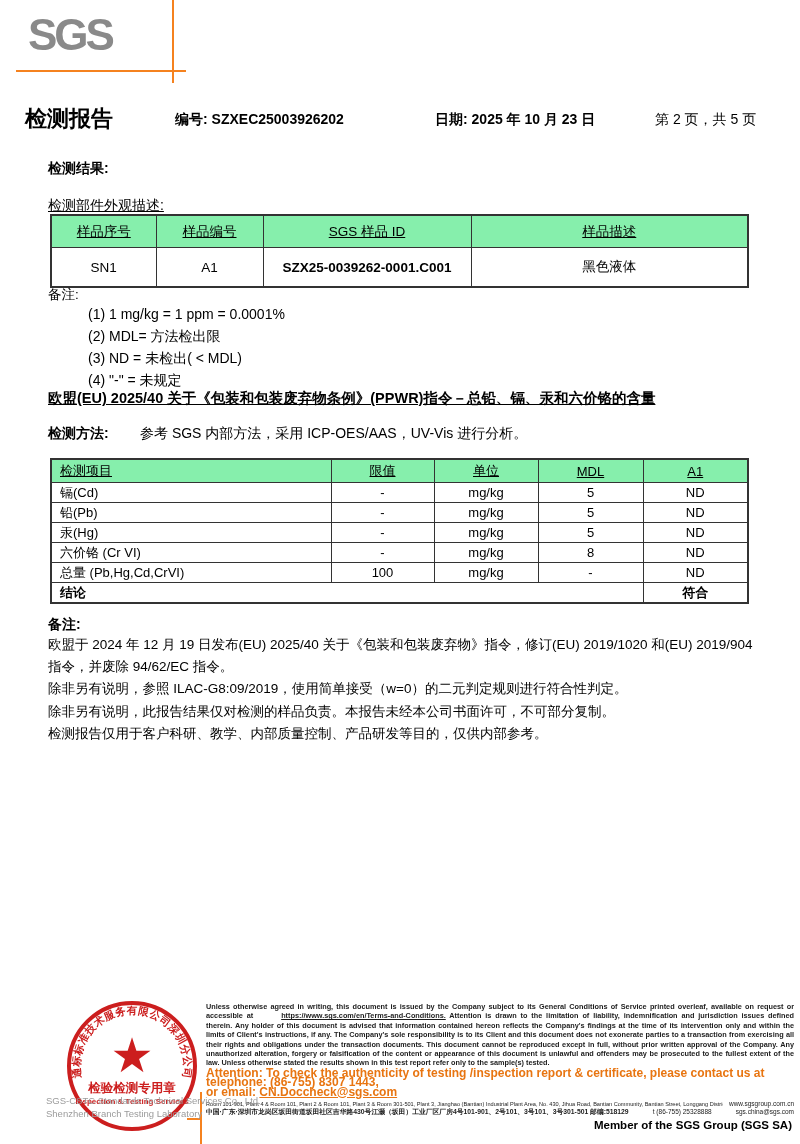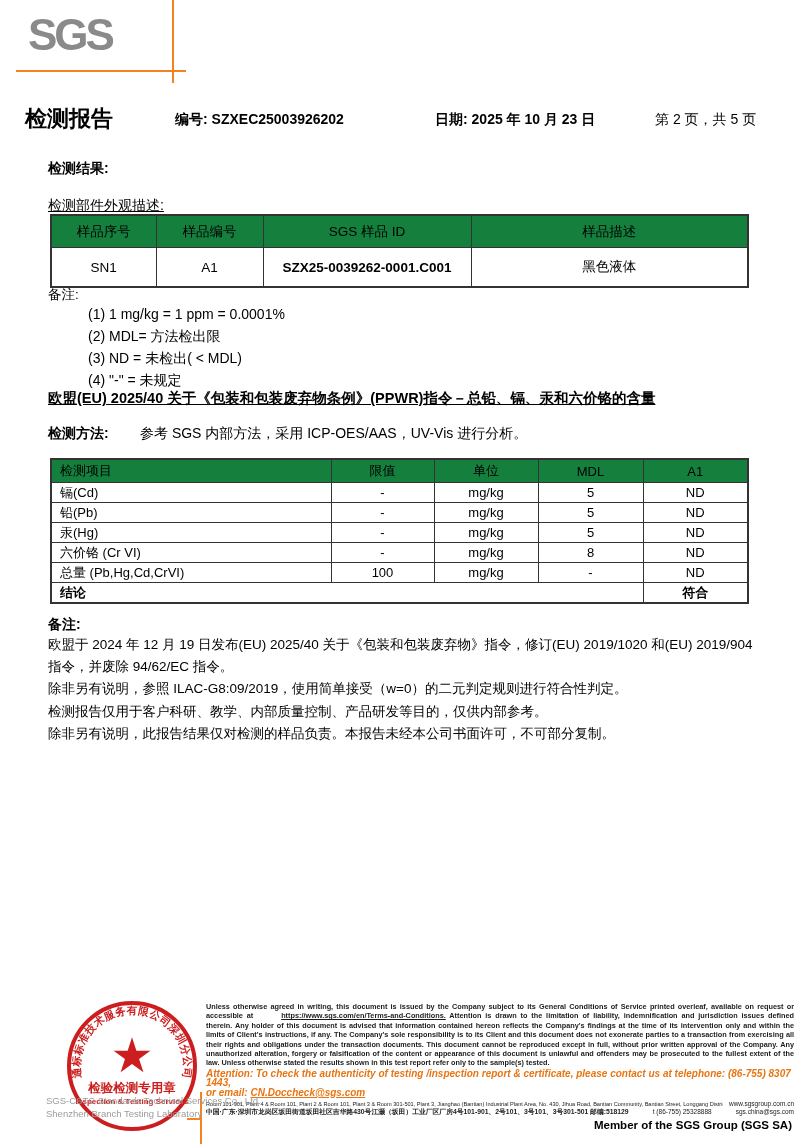--- a/index.html
+++ b/index.html
@@ -20,21 +20,21 @@
   .meta-page{left:655px;font-weight:normal;}
 
   
   .sec-results{left:48px;top:160px;font-size:14px;font-weight:bold;}
   .sec-appearance{left:48px;top:197px;font-size:14px;text-decoration:underline;}
 
   table{border-collapse:collapse;table-layout:fixed;}
   .doc-table{border:2px solid #333;}
   .doc-table td,.doc-table th{border:1px solid #333;font-size:13.5px;font-weight:normal;
       padding:0 4px;overflow:hidden;white-space:nowrap;}
-  .doc-table th{background:#15803d;}
+  .doc-table th{background:#86efac;text-decoration:underline;}
   .t1{left:50px;top:214px;width:697px;}
   .t1 th{height:31px;}
   .t1 td{height:38px;text-align:center;}
   .t1 td.bold{font-weight:bold;}
 
   .notes-label{left:48px;top:286px;font-size:13.5px;}
   .notes-list{left:88px;top:303px;font-size:14px;line-height:22px;}
 
   .sec-heading{left:48px;top:389px;font-size:14.5px;font-weight:bold;text-decoration:underline;}
   .method-label{left:48px;top:425px;font-size:14px;font-weight:bold;}
@@ -52,21 +52,21 @@
   .remarks-body{left:48px;top:634px;width:710px;font-size:13.5px;line-height:21.5px;}
   .remarks-body div{margin-bottom:1px;}
 
   
   .stamp{left:64px;top:998px;width:136px;height:136px;}
   .company-gray{left:46px;top:1094px;font-size:9.5px;line-height:13px;color:#9b9b9b;z-index:5;}
 
   .foot-block{left:206px;top:1002px;width:588px;}
   .disclaimer{font-size:7.3px;line-height:9.4px;font-weight:bold;color:#1c1c1c;text-align:justify;}
   .disclaimer .url{text-decoration:underline;margin-left:24px;}
-  .attention{font-size:10px;line-height:9.4px;font-weight:bold;color:#e87511;margin-top:1px;font-style:italic;}
+  .attention{font-size:12px;line-height:9.4px;font-weight:bold;color:#e87511;margin-top:1px;}
   .attention .email{text-decoration:underline;}
   .addr{margin-top:3px;}
   .addr-row{display:flex;justify-content:space-between;align-items:baseline;}
   .addr-en{font-size:5.6px;color:#222;white-space:nowrap;overflow:hidden;}
   .addr-en-right{font-size:6.5px;color:#222;margin-left:6px;white-space:nowrap;}
   .addr-cn{font-size:6.8px;font-weight:bold;color:#222;white-space:nowrap;overflow:hidden;}
   .addr-cn-right{font-size:6.5px;color:#222;margin-left:6px;white-space:nowrap;}
   .crop-vline{left:200px;top:1092px;width:2px;height:52px;background:#f5821f;}
   .crop-hline{left:187px;top:1118px;width:15px;height:2px;background:#f5821f;}
 
@@ -185,22 +185,22 @@
       <td class="concl-label" colspan="4">结论</td>
       <td class="concl-value">符合</td>
     </tr>
   </tbody>
     </table>
 
   <div class="abs remarks-label">备注:</div>
   <div class="abs remarks-body">
     <div>欧盟于 2024 年 12 月 19 日发布(EU) 2025/40 关于《包装和包装废弃物》指令，修订(EU) 2019/1020 和(EU) 2019/904 指令，并废除 94/62/EC 指令。</div>
     <div>除非另有说明，参照 ILAC-G8:09/2019，使用简单接受（w=0）的二元判定规则进行符合性判定。</div>
+    <div>除非另有说明，此报告结果仅对检测的样品负责。本报告未经本公司书面许可，不可部分复制。</div>
     <div>检测报告仅用于客户科研、教学、内部质量控制、产品研发等目的，仅供内部参考。</div>
-    <div>除非另有说明，此报告结果仅对检测的样品负责。本报告未经本公司书面许可，不可部分复制。</div>
   </div>
 
   <svg class="abs stamp" viewBox="0 0 136 136">
     <circle cx="68" cy="68" r="63" fill="none" stroke="#cc1e1e" stroke-width="4"></circle>
     <defs>
       <path id="ringPath" d="M 17.8,81.5 A 52,52 0 1 1 118.2,81.5" fill="none"></path>
     </defs>
     <text font-size="10.5" fill="#cc1e1e" font-weight="bold" letter-spacing="0.5">
       <textPath href="#ringPath" startOffset="2">通标标准技术服务有限公司深圳分公司</textPath>
     </text>

